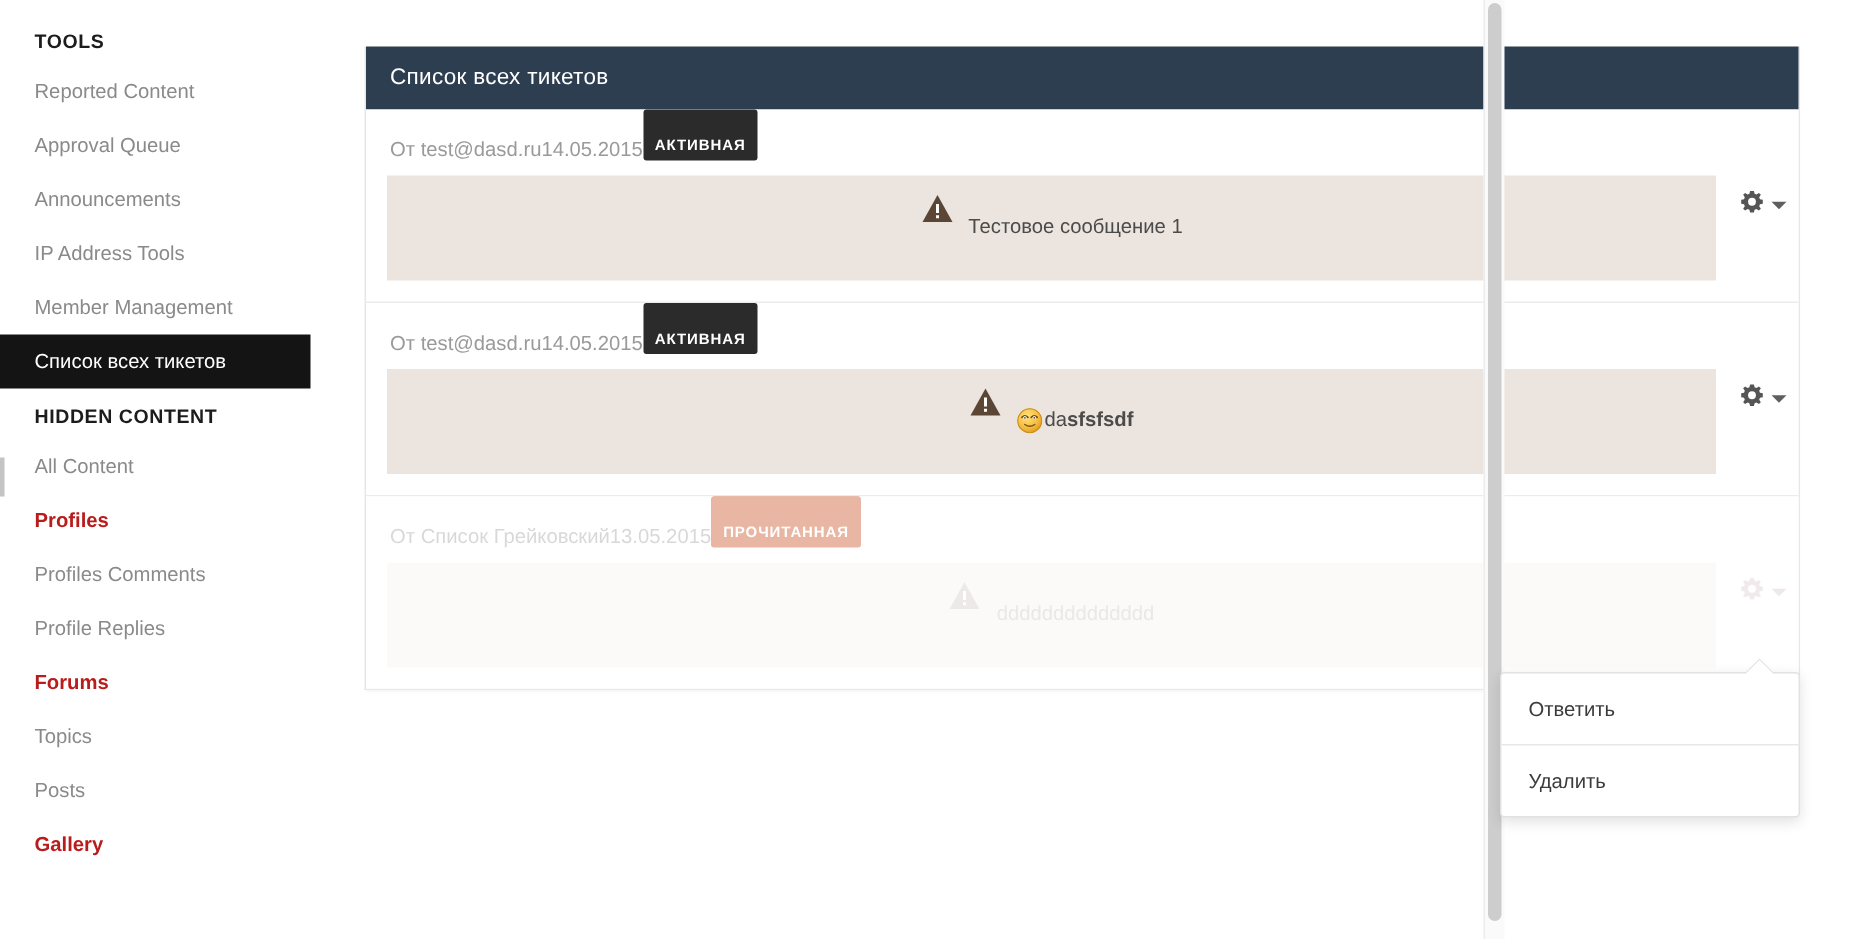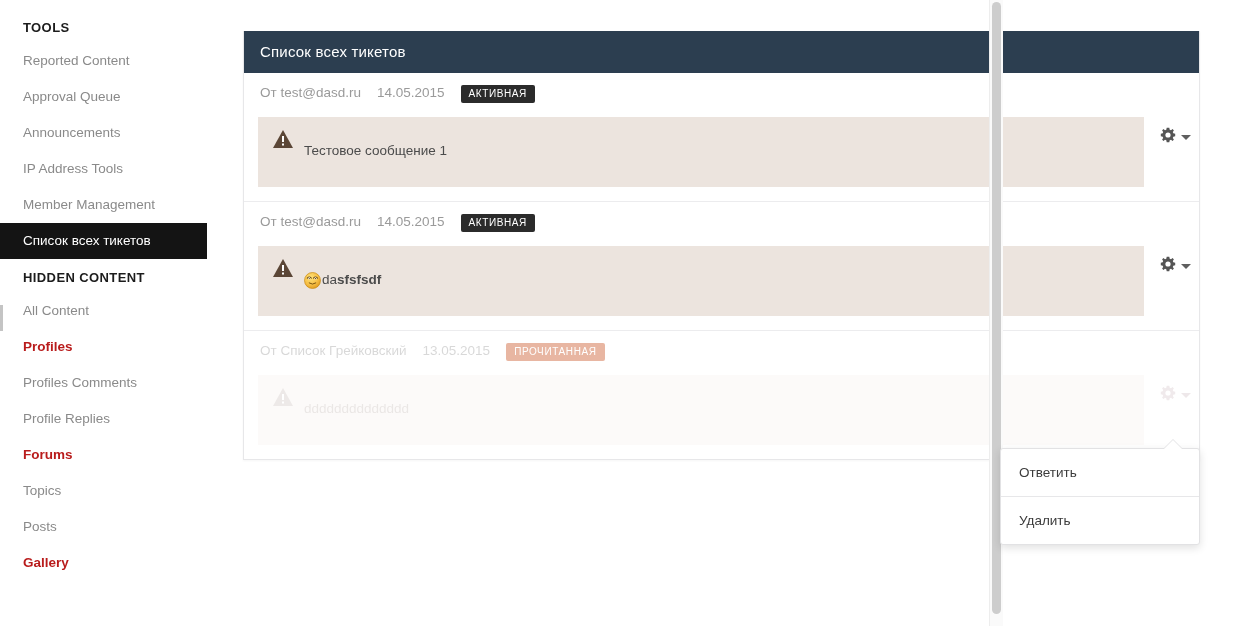--- a/index.html
+++ b/index.html
@@ -99,56 +99,56 @@
   .ticket {
     position: relative;
     padding: 12px 14px 14px 14px;
     border-bottom: 1px solid #ececee;
     background: #ffffff;
   }
   .ticket:last-child { border-bottom: none; }
 
   .ticket-meta {
     display: flex;
-    align-items: flex-start;
-    gap: 16px;
+    align-items: flex-end;
     height: 22px;
     padding-left: 2px;
     margin-bottom: 10px;
   }
   .meta-from {
     font-size: 13.5px;
     color: #9a9a9a;
   }
   .meta-date {
     font-size: 13.5px;
     color: #9a9a9a;
   }
   .badge {
     display: inline-block;
     font-size: 10px;
-    font-weight: normal;
+    font-weight: bold;
     letter-spacing: 0.6px;
     color: #ffffff;
-    padding: 4px 8px 4px 8px;
+    padding: 20px 8px 4px 8px;
     border-radius: 2px;
     line-height: 1;
     text-transform: uppercase;
   }
   .badge.active   { background: #2b2b2b; }
   .badge.read     { background: #c2410c; }
 
   .msg-box {
     background: #ece4de;
     min-height: 70px;
     padding: 10px 14px 12px 14px;
     display: flex;
     align-items: flex-start;
     gap: 10px;
     width: 886px;
+    justify-content: center;
   }
   .msg-box.faded { background: #f7f2f0; }
 
   .warn-icon { flex: 0 0 auto; margin-top: 2px; }
 
   .msg-text {
     font-size: 13.5px;
     color: #4b4b4b;
     line-height: 20px;
     margin-top: 14px;

